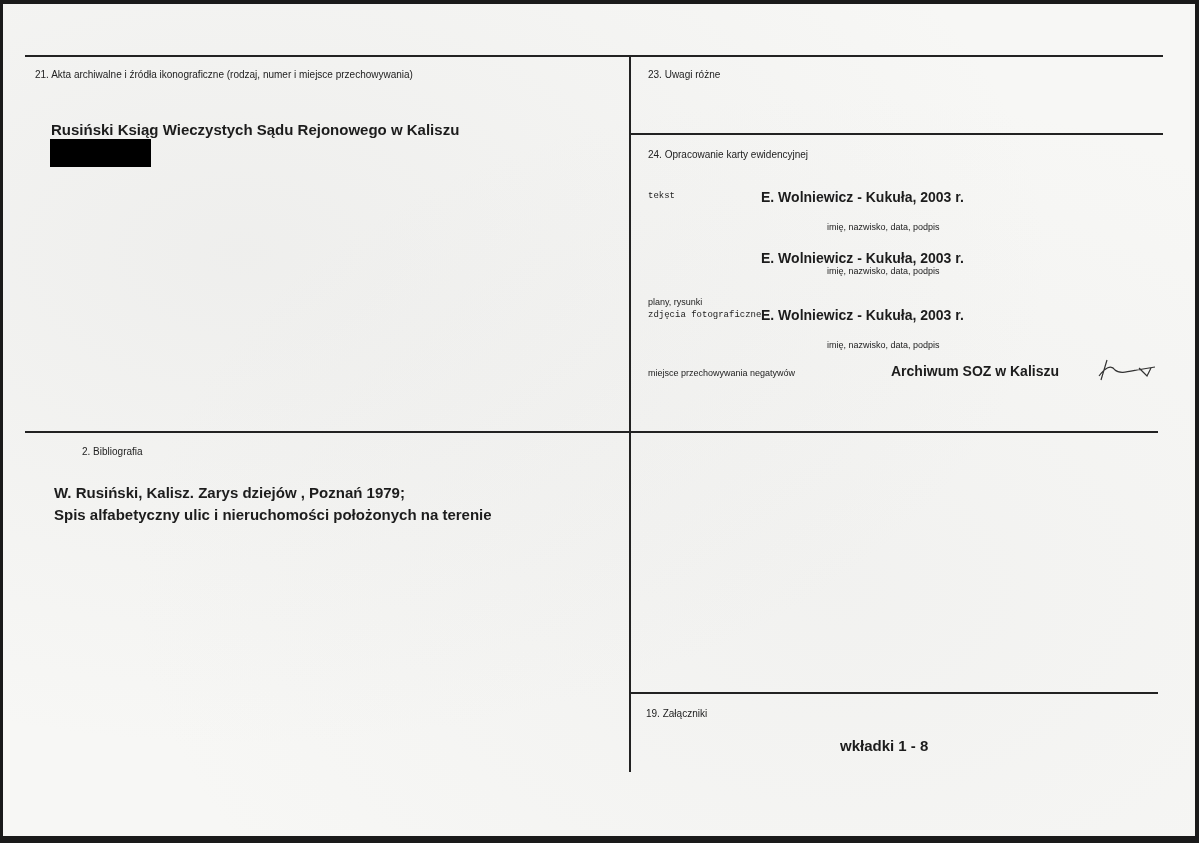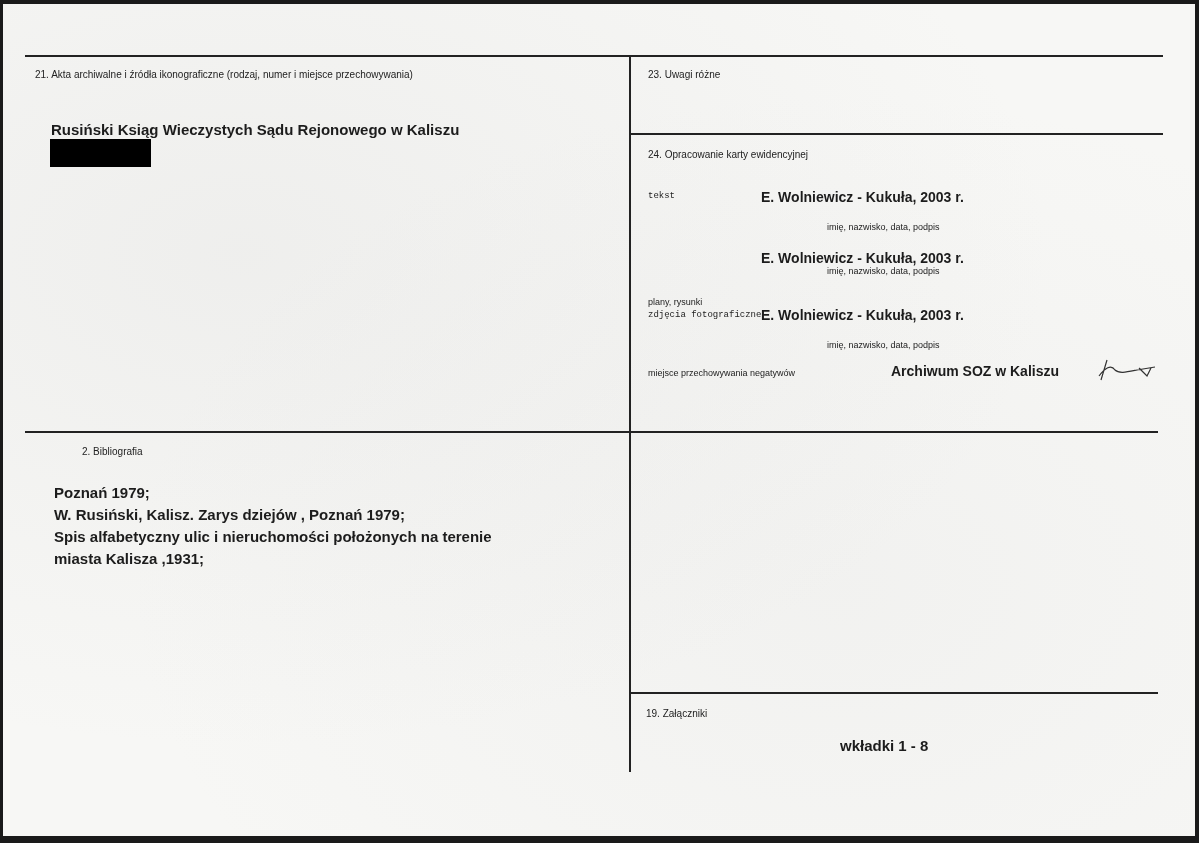--- a/index.html
+++ b/index.html
@@ -49,23 +49,21 @@
   <div class="small" style="left:824px;top:336px;">imię, nazwisko, data, podpis</div>
 
   <div class="small" style="left:645px;top:364px;">miejsce przechowywania negatywów</div>
   <div class="mid" style="left:888px;top:359px;">Archiwum  SOZ  w  Kaliszu</div>
   <svg class="sig" style="left:1090px;top:350px;" width="65" height="30" viewBox="0 0 65 30">
     <path d="M8 26 L14 6 M6 22 C12 14 18 10 22 16 C26 20 34 18 44 16 C50 15 56 14 62 13 M46 14 L54 22 L58 14" stroke="#333" stroke-width="1.2" fill="none"></path>
   </svg>
 
   <div class="lbl" style="left:51px;top:442px;margin-left:28px;">2. Bibliografia</div>
   <div class="biblio">
-    <div>Poznań 1979;</div>
     <div>W. Rusiński, Kalisz. Zarys dziejów , Poznań 1979;</div>
     <div>Spis alfabetyczny ulic i nieruchomości położonych na terenie</div>
-    <div>miasta Kalisza ,1931;</div>
   </div>
 
 
   <div class="small" style="left:643px;top:704px;font-size:10px;">19. Załączniki</div>
   <div class="mid" style="left:837px;top:733px;font-size:15px;">wkładki  1 - 8</div>
 
 </div>
 
 </body></html>

